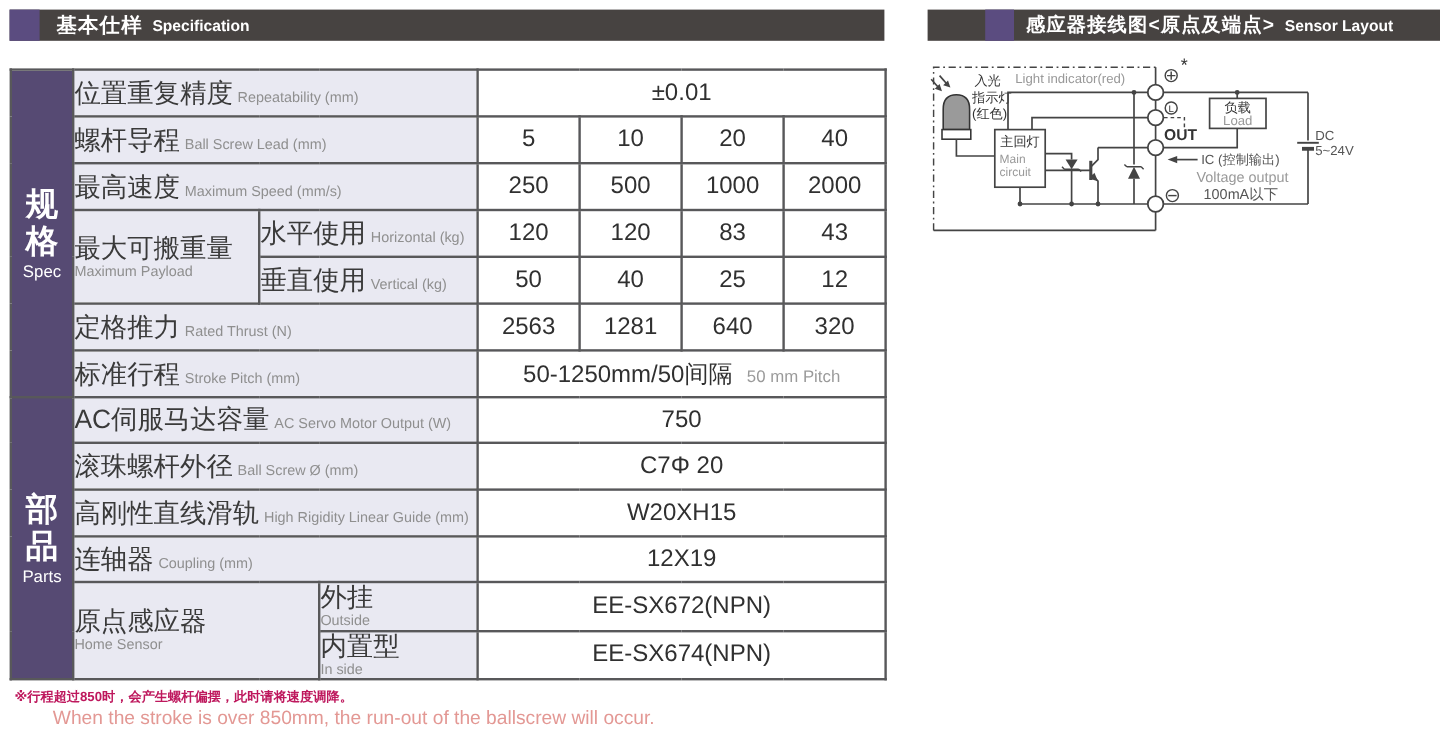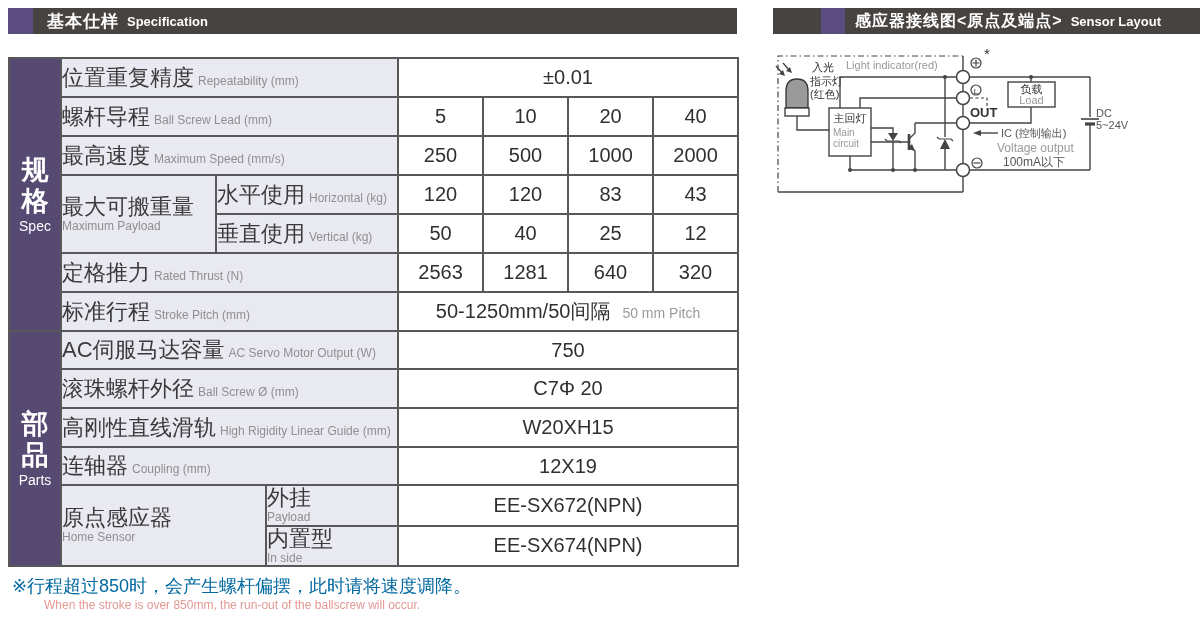--- a/index.html
+++ b/index.html
@@ -28,22 +28,22 @@
   .zh{font-size:22px;color:#3a3a3a;font-weight:400;}
   .en{font-size:12px;color:#8f8f8f;margin-left:4px;}
   .stack .zh{display:block;line-height:1.1;}
   .stack .en{display:block;margin-left:0;line-height:1.2;}
   td.val{background:#fff;text-align:center;vertical-align:middle;
          font-size:20px;color:#303030;}
   .val-sub{font-size:14px;color:#9a9a9a;margin-left:12px;}
 
   
   .note{position:absolute;top:575px;}
-  .note-zh{color:#0369a1;font-weight:normal;font-size:18px;line-height:1.25;}
-  .note-en{color:#e39894;font-size:12px;line-height:1.3;}
+  .note-zh{color:#be185d;font-weight:bold;font-size:11px;line-height:1.25;}
+  .note-en{color:#e39894;font-size:16px;line-height:1.3;}
   .note1{left:12px;}
   .note1 .note-en{margin-left:32px;}
   .note2{left:422px;}
   .note2 .note-en{margin-left:10px;}
 
   
   .diagram{position:absolute;left:770px;top:45px;width:430px;height:165px;}
   .diagram text{font-family:"Liberation Sans","DejaVu Sans",sans-serif;}
   .w{stroke:#444;stroke-width:1.4;fill:none;}
   .wd{stroke:#444;stroke-width:1.2;fill:none;stroke-dasharray:6 3 1.5 3;}
@@ -182,21 +182,21 @@
         </td>
         <td class="val" colspan="4">12X19</td>
       </tr>
       <tr style="height:39px">
         <td class="lbl stack" rowspan="2" colspan="2">
           <span class="zh">原点感应器</span>
           <span class="en">Home Sensor</span>
         </td>
         <td class="lbl stack">
           <span class="zh">外挂</span>
-          <span class="en">Payload</span>
+          <span class="en">Outside</span>
         </td>
         <td class="val" colspan="4">EE-SX672(NPN)</td>
       </tr>
       <tr style="height:39px">
         <td class="lbl stack">
           <span class="zh">内置型</span>
           <span class="en">In side</span>
         </td>
         <td class="val" colspan="4">EE-SX674(NPN)</td>
       </tr>

